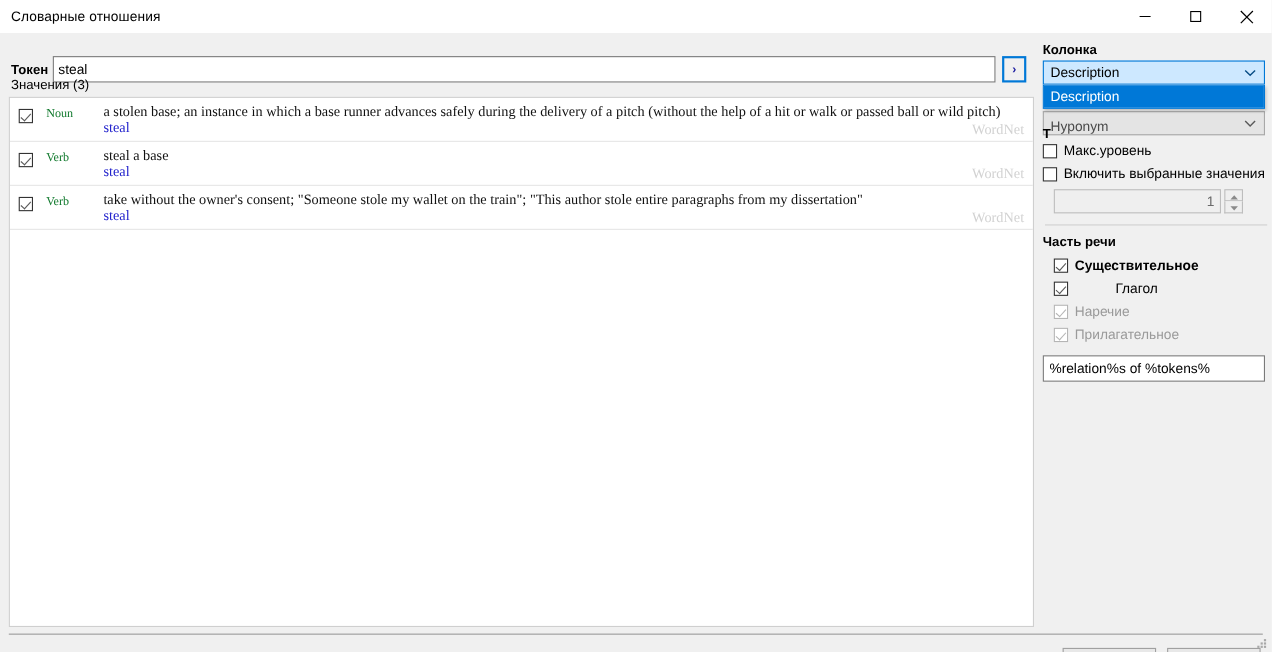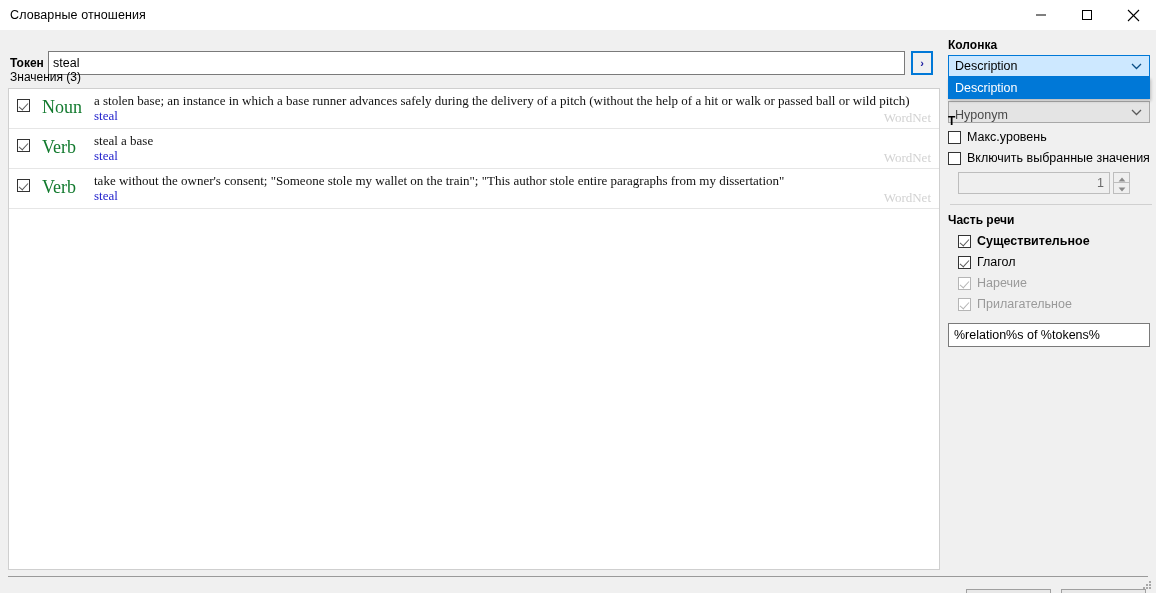--- a/index.html
+++ b/index.html
@@ -141,21 +141,21 @@
   }
   .cb.dim { border-color: #b5b5b5; }
   .cb.dim.checked::after { border-color: #b5b5b5; }
   .sense-pos {
     flex: 0 0 auto;
     width: 52px;
     margin-left: 12px;
     margin-top: 4px;
     color: #127a2e;
     font-family: "Liberation Serif", serif;
-    font-size: 18px;
+    font-size: 11px;
   }
   .sense-body {
     flex: 1 1 auto;
     padding-right: 8px;
     position: relative;
     margin-top: 1px;
   }
   .sense-def {
     font-family: "Liberation Serif", serif;
     font-size: 13px;
@@ -464,21 +464,21 @@
         </div>
 
         <div class="sep"></div>
 
         <div class="grp-label">Часть речи</div>
 
         <div class="cbrow" style="padding-left:10px;font-weight:bold;">
           <span class="cb checked"></span>
           <span>Существительное</span>
         </div>
-        <div class="cbrow" style="padding-left:10px;">
+        <div class="cbrow" style="padding-left:10px;gap:37px;">
           <span class="cb checked"></span>
           <span>Глагол</span>
         </div>
         <div class="cbrow muted" style="padding-left:10px;">
           <span class="cb dim checked"></span>
           <span>Наречие</span>
         </div>
         <div class="cbrow muted" style="padding-left:10px;">
           <span class="cb dim checked"></span>
           <span>Прилагательное</span>

